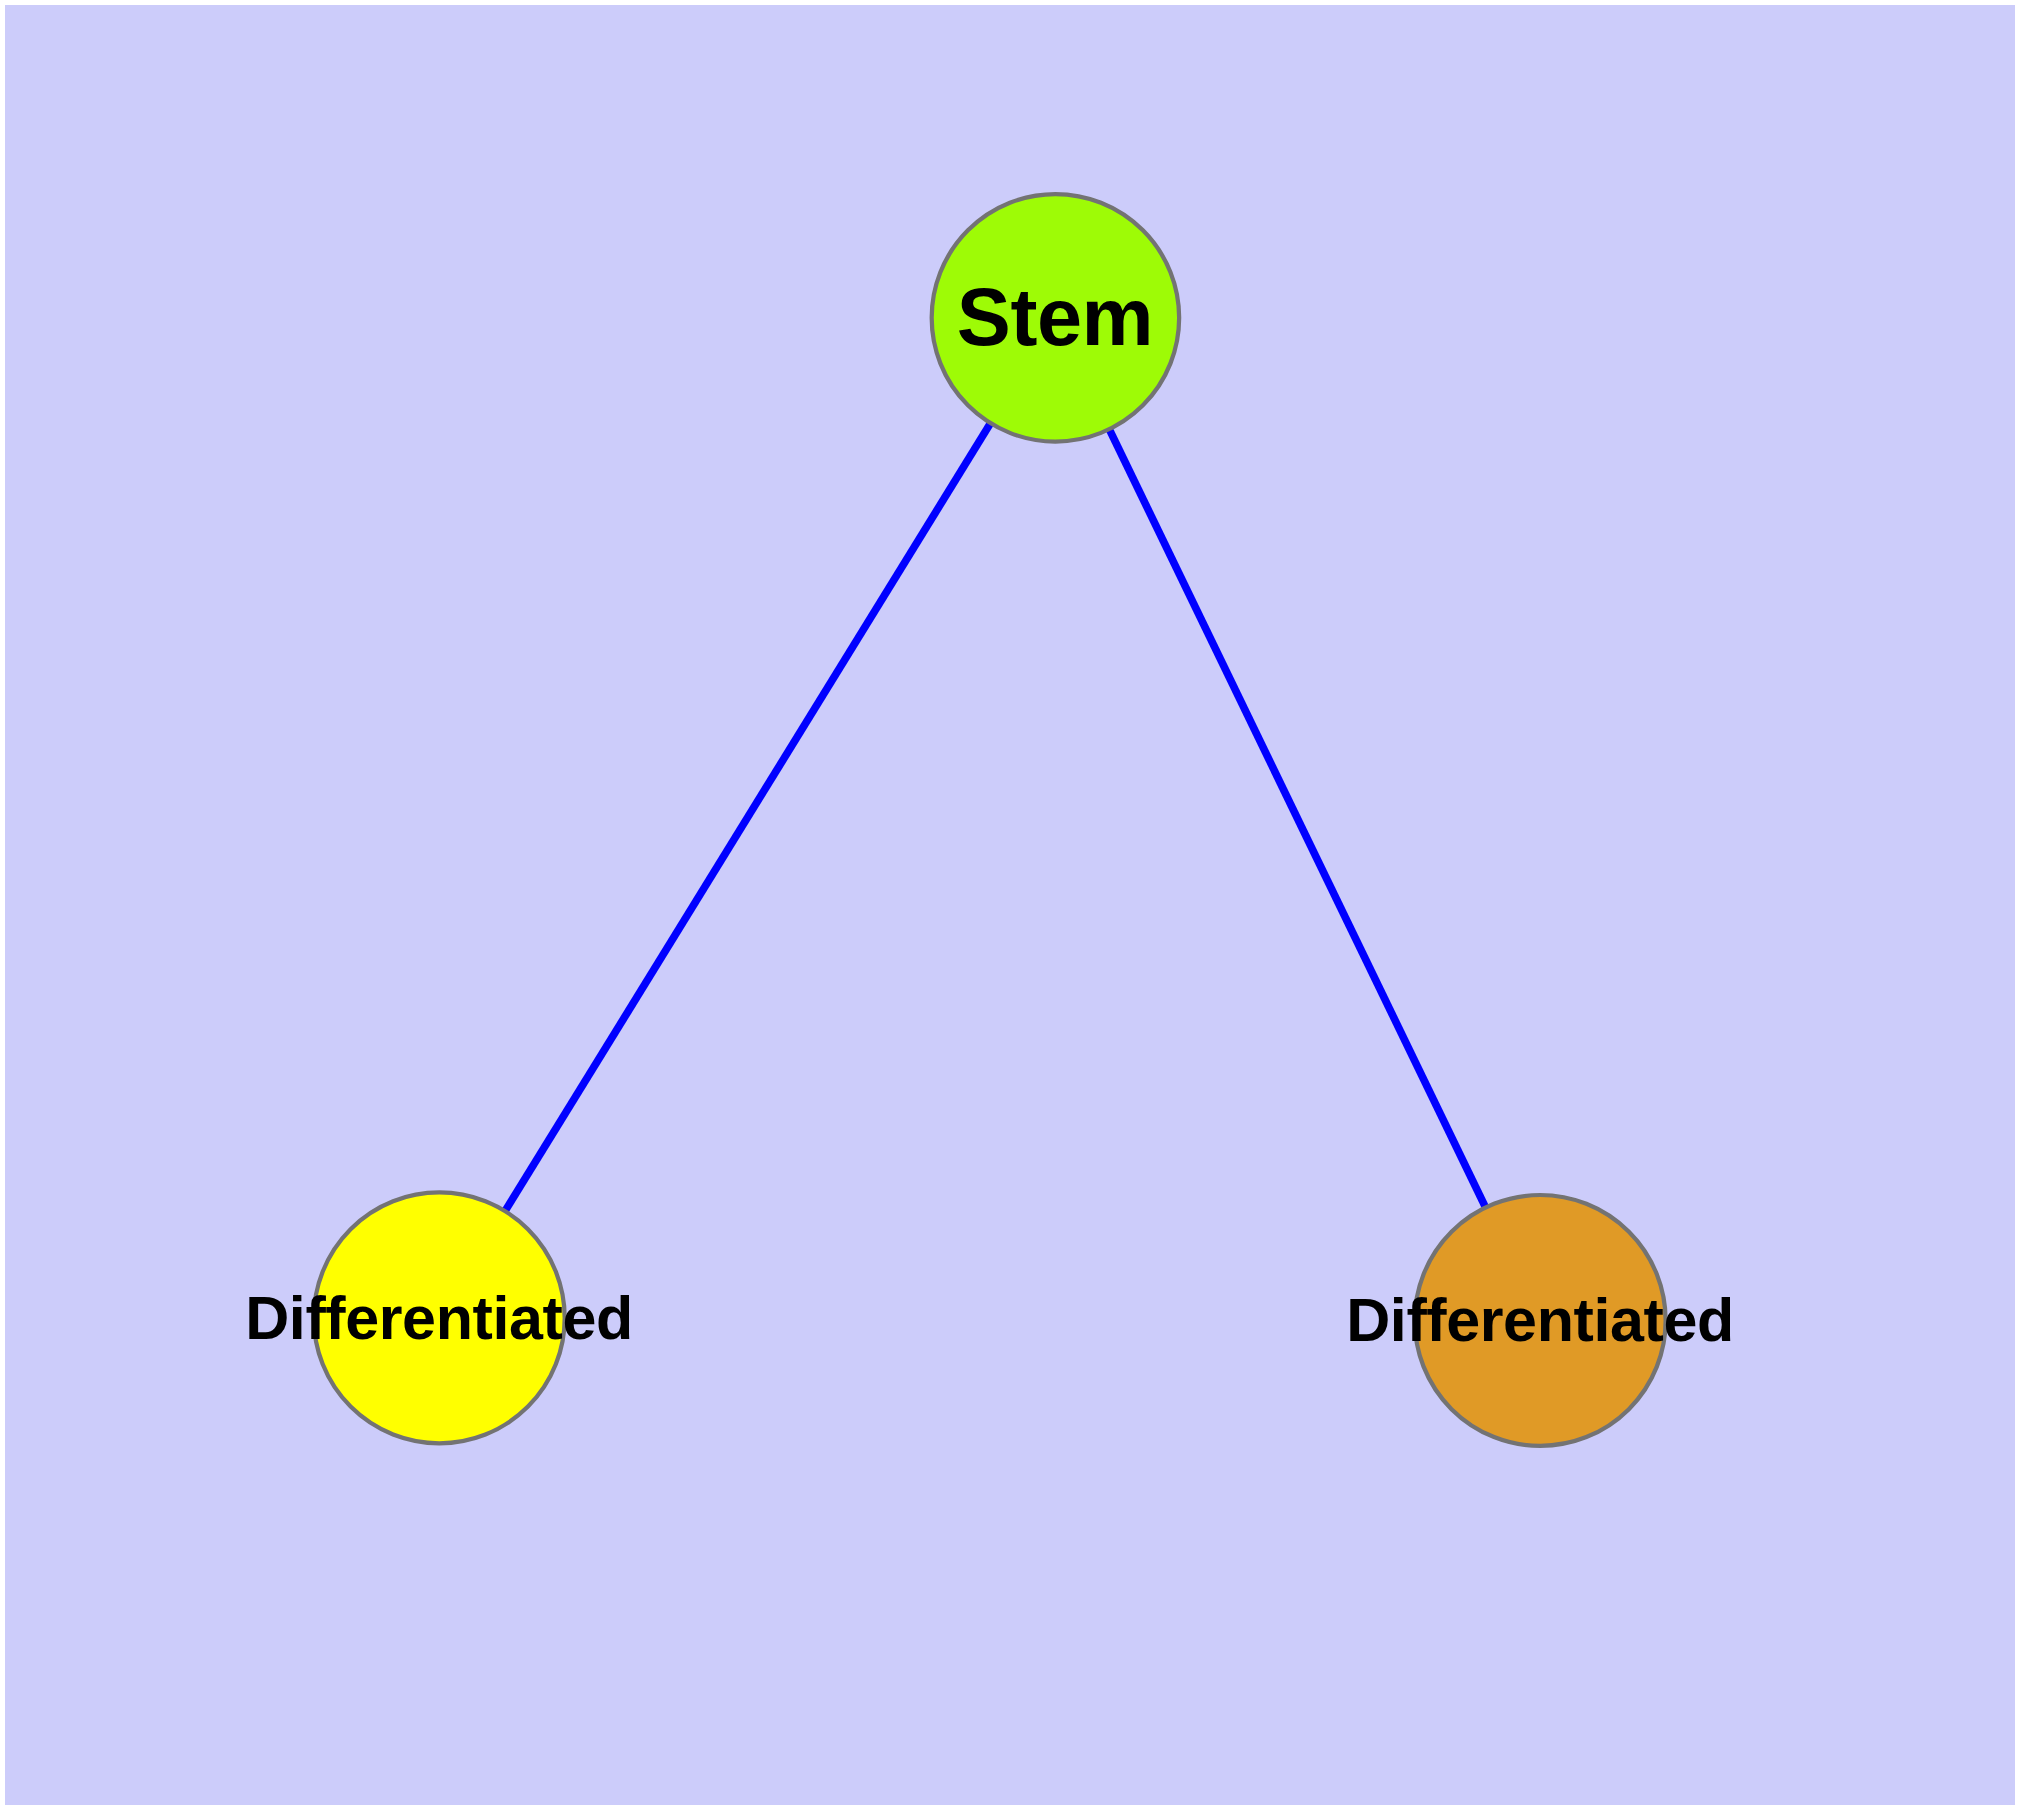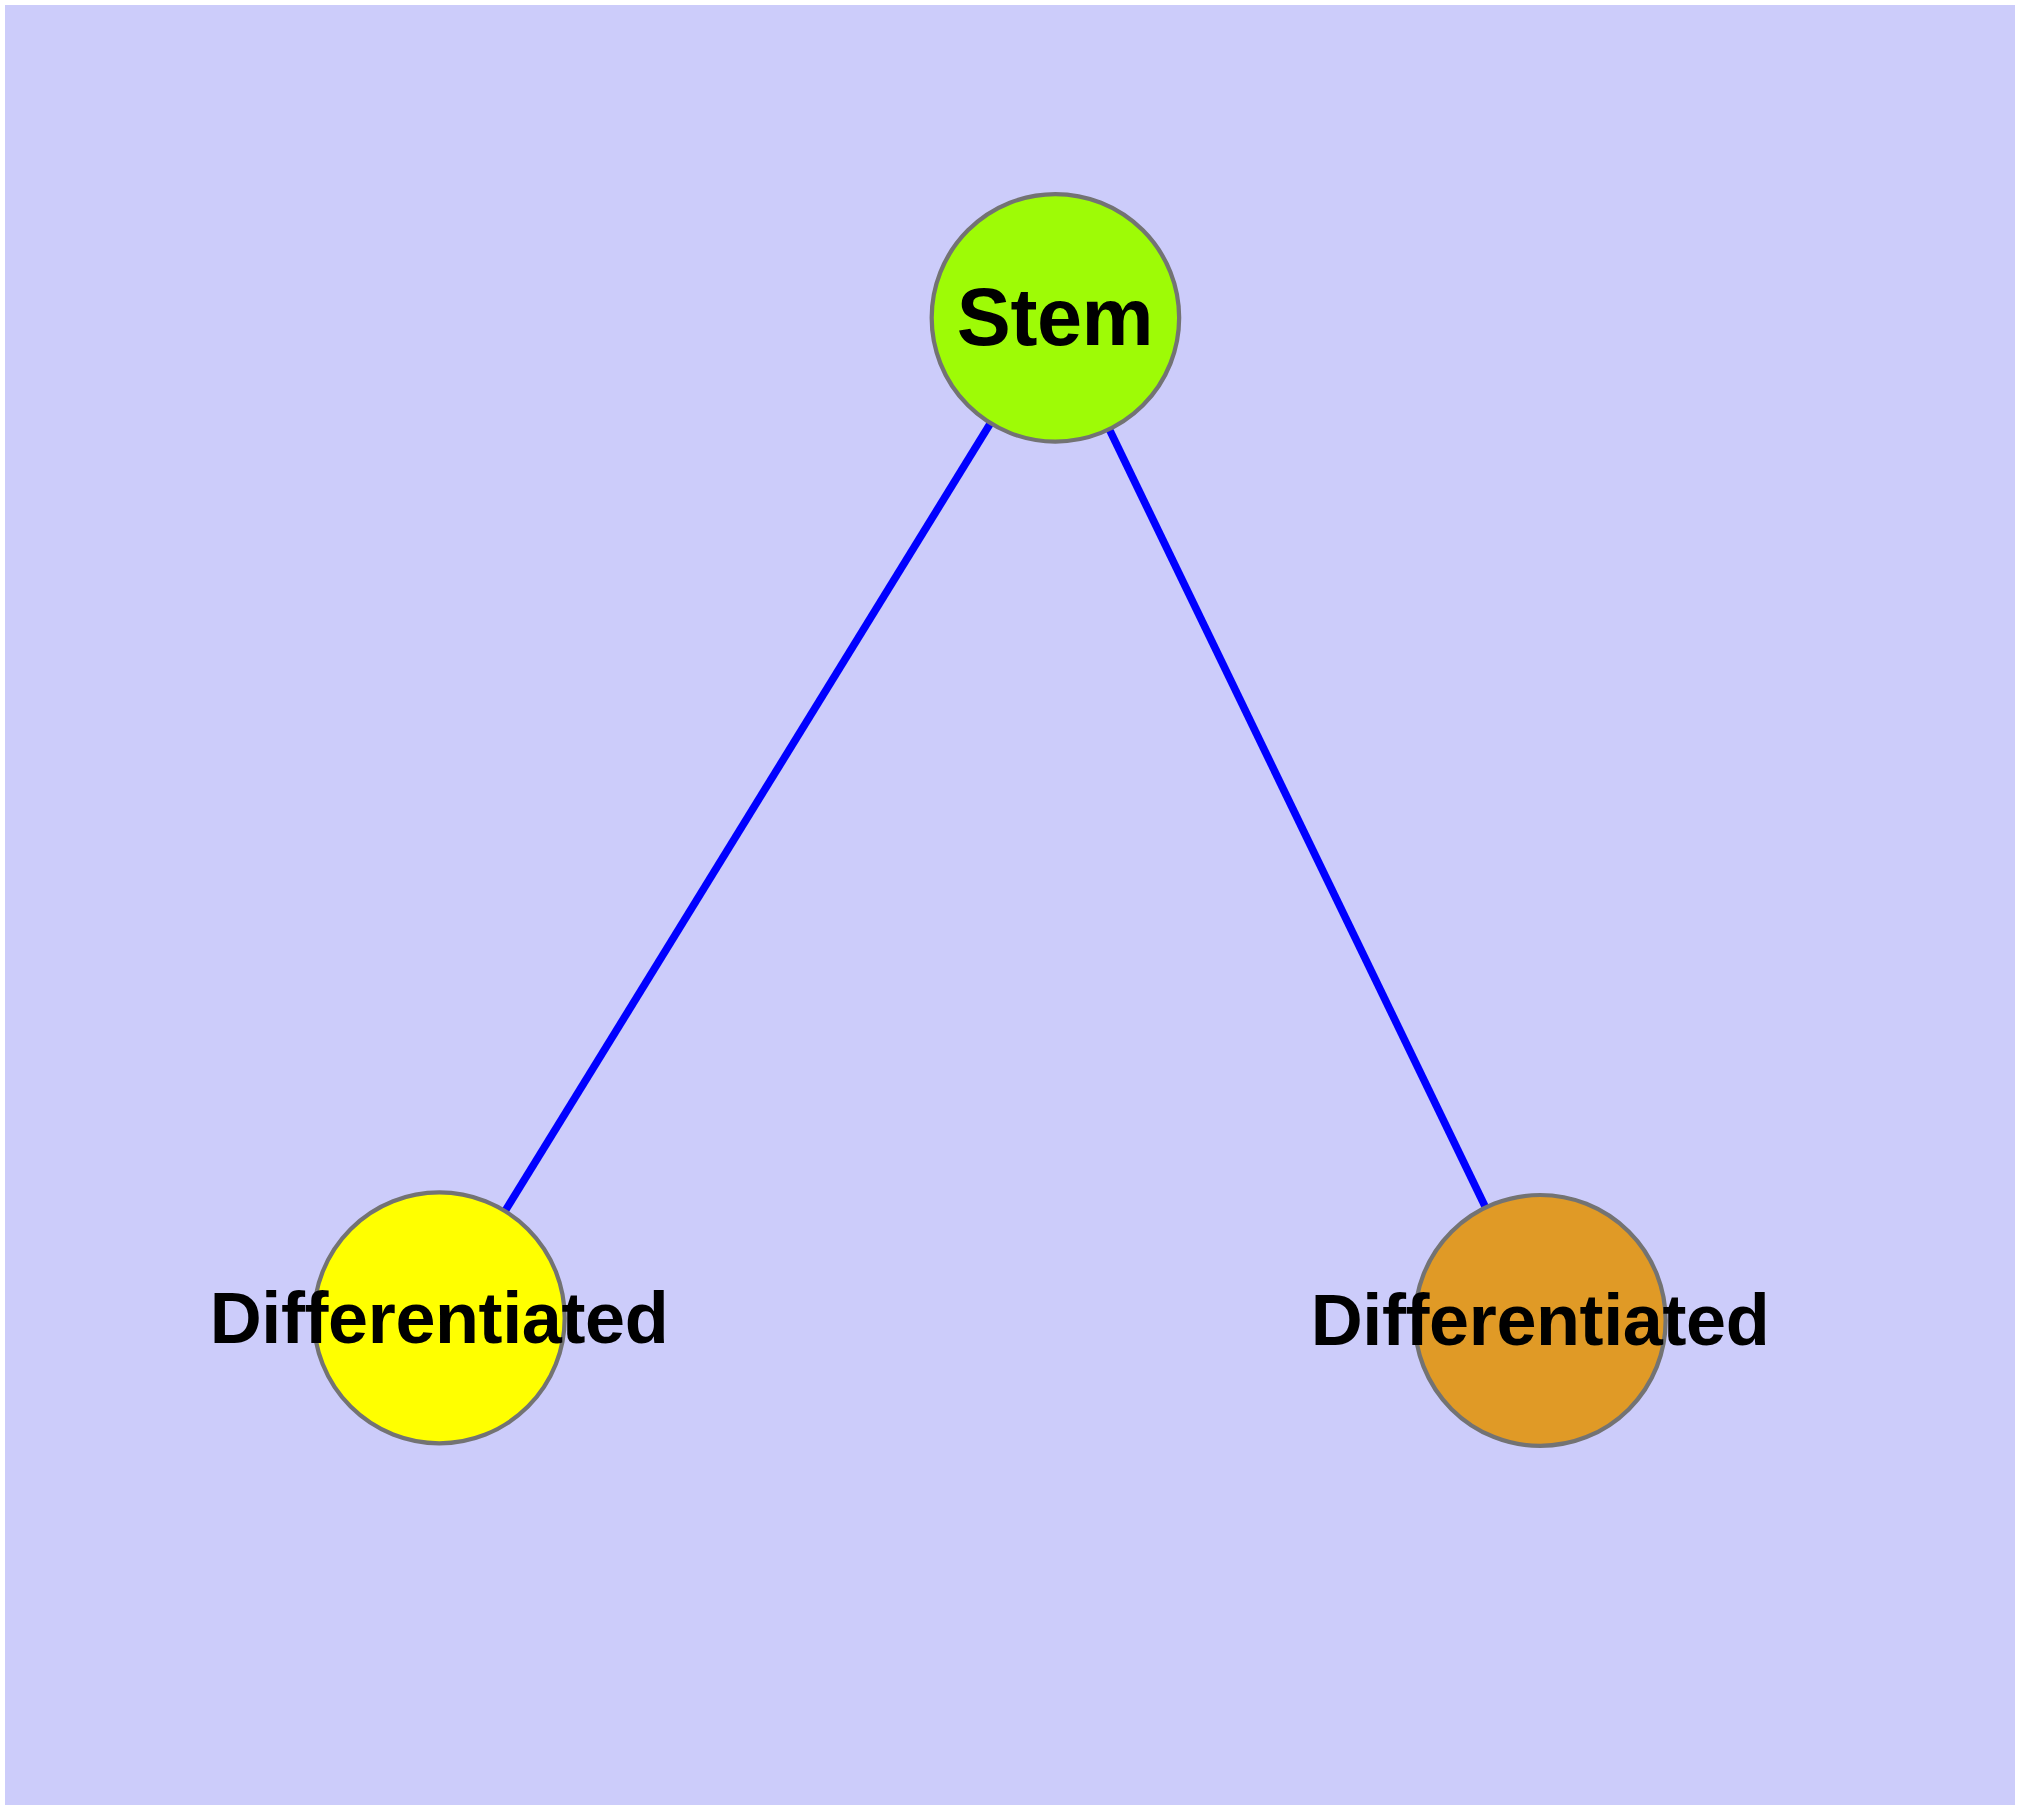--- a/index.html
+++ b/index.html
@@ -36,21 +36,21 @@
     text-align: center;
     color: #000000;
     font-weight: bold;
     line-height: 1.06;
     white-space: nowrap;
     transform: translate(-50%, -50%);
     letter-spacing: -0.4px;
     pointer-events: none;
   }
   .node-label.big {
-    font-size: 72px;
+    font-size: 61px;
   }
   .node-label.stem {
     font-size: 81px;
   }
 </style>
 </head>
 <body>
 
 <div id="canvas">
 

